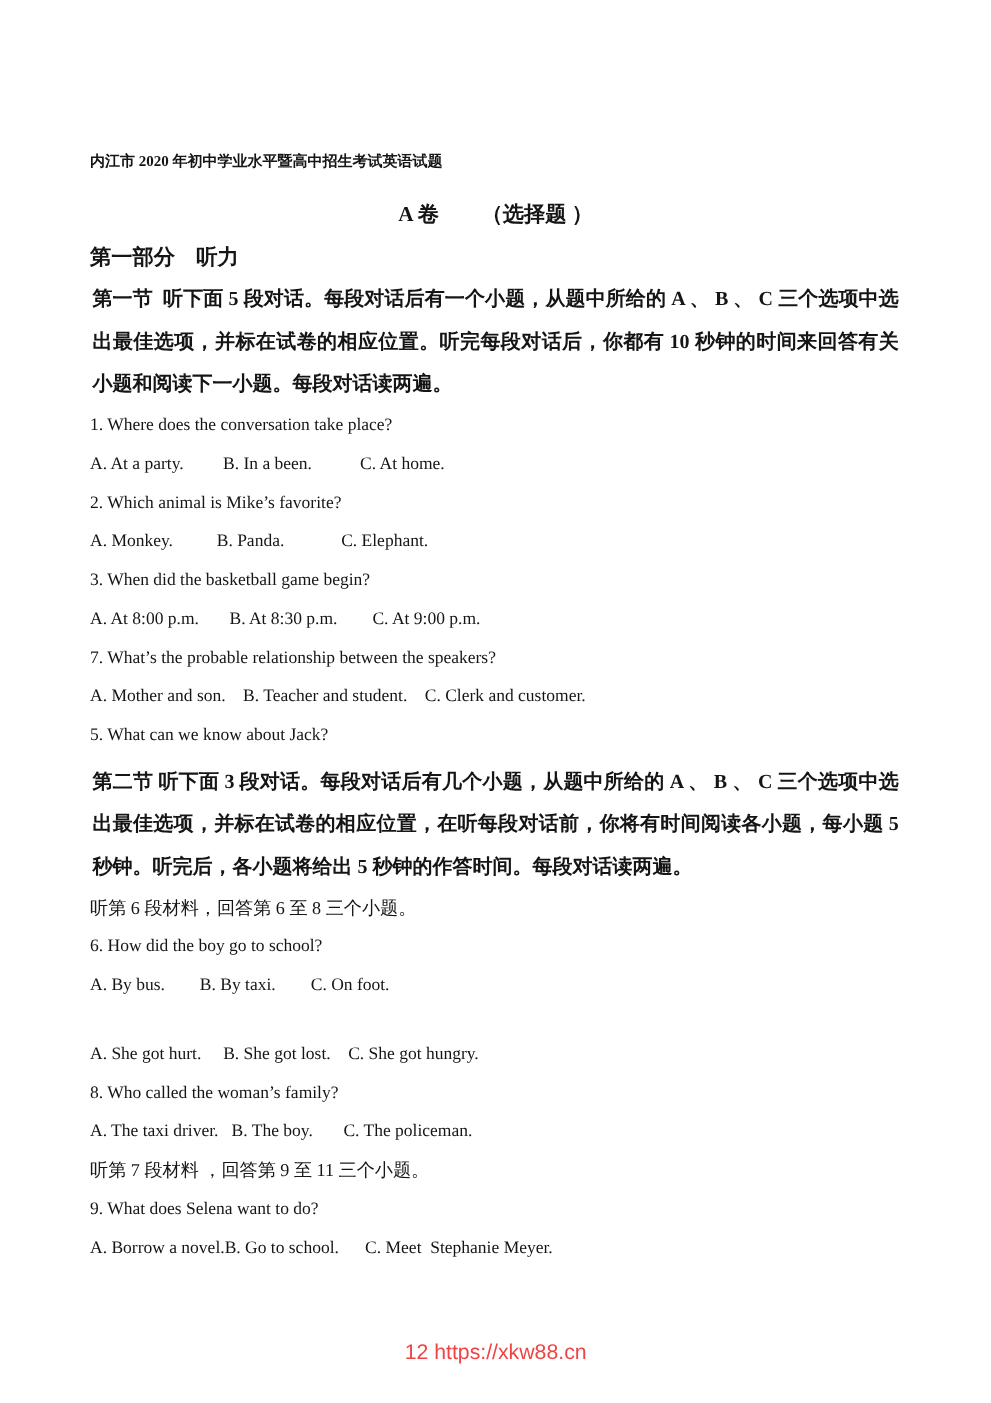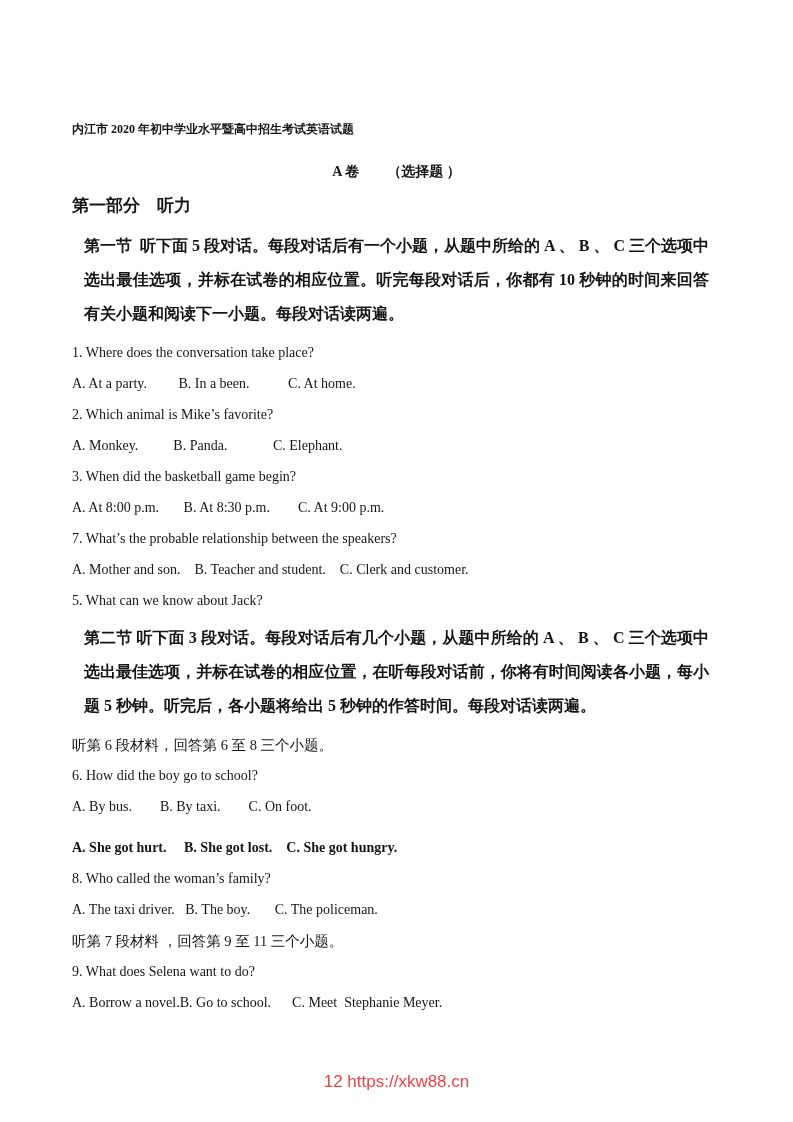--- a/index.html
+++ b/index.html
@@ -18,50 +18,50 @@
   }
   .doc-title {
     font-size: 12px;
     line-height: 28px;
     font-weight: bold;
     text-align: left;
     margin: 16px 0 16px 0;
     white-space: pre-wrap;
   }
   .doc-subtitle {
-    font-size: 14px;
+    font-size: 17px;
     line-height: 26px;
     font-weight: bold;
     text-align: center;
     margin: 0 0 10px 0;
     white-space: pre-wrap;
   }
   .part-heading {
     font-size: 17px;
     line-height: 22px;
     font-weight: bold;
     margin: 0 0 6px 0;
     white-space: pre-wrap;
   }
   .intro-para {
     font-size: 16px;
     line-height: 34px;
     font-weight: bold;
     text-align: justify;
-    margin: 12px;
+    margin: 2px;
     white-space: pre-wrap;
   }
   .line {
     font-size: 14px;
     line-height: 20px;
     margin: 11px 0 0 0;
     white-space: pre-wrap;
   }
   .line.first-after-para { margin-top: 6px; }
-  .line.extra-gap { margin-top: 21px; font-weight: bold; }
+  .line.extra-gap { margin-top: 35px; }
   .note {
     font-size: 14.5px;
   }
   .page-footer {
     position: absolute;
     left: 0;
     right: 0;
     bottom: 30px;
     text-align: center;
     color: #ef4444;

